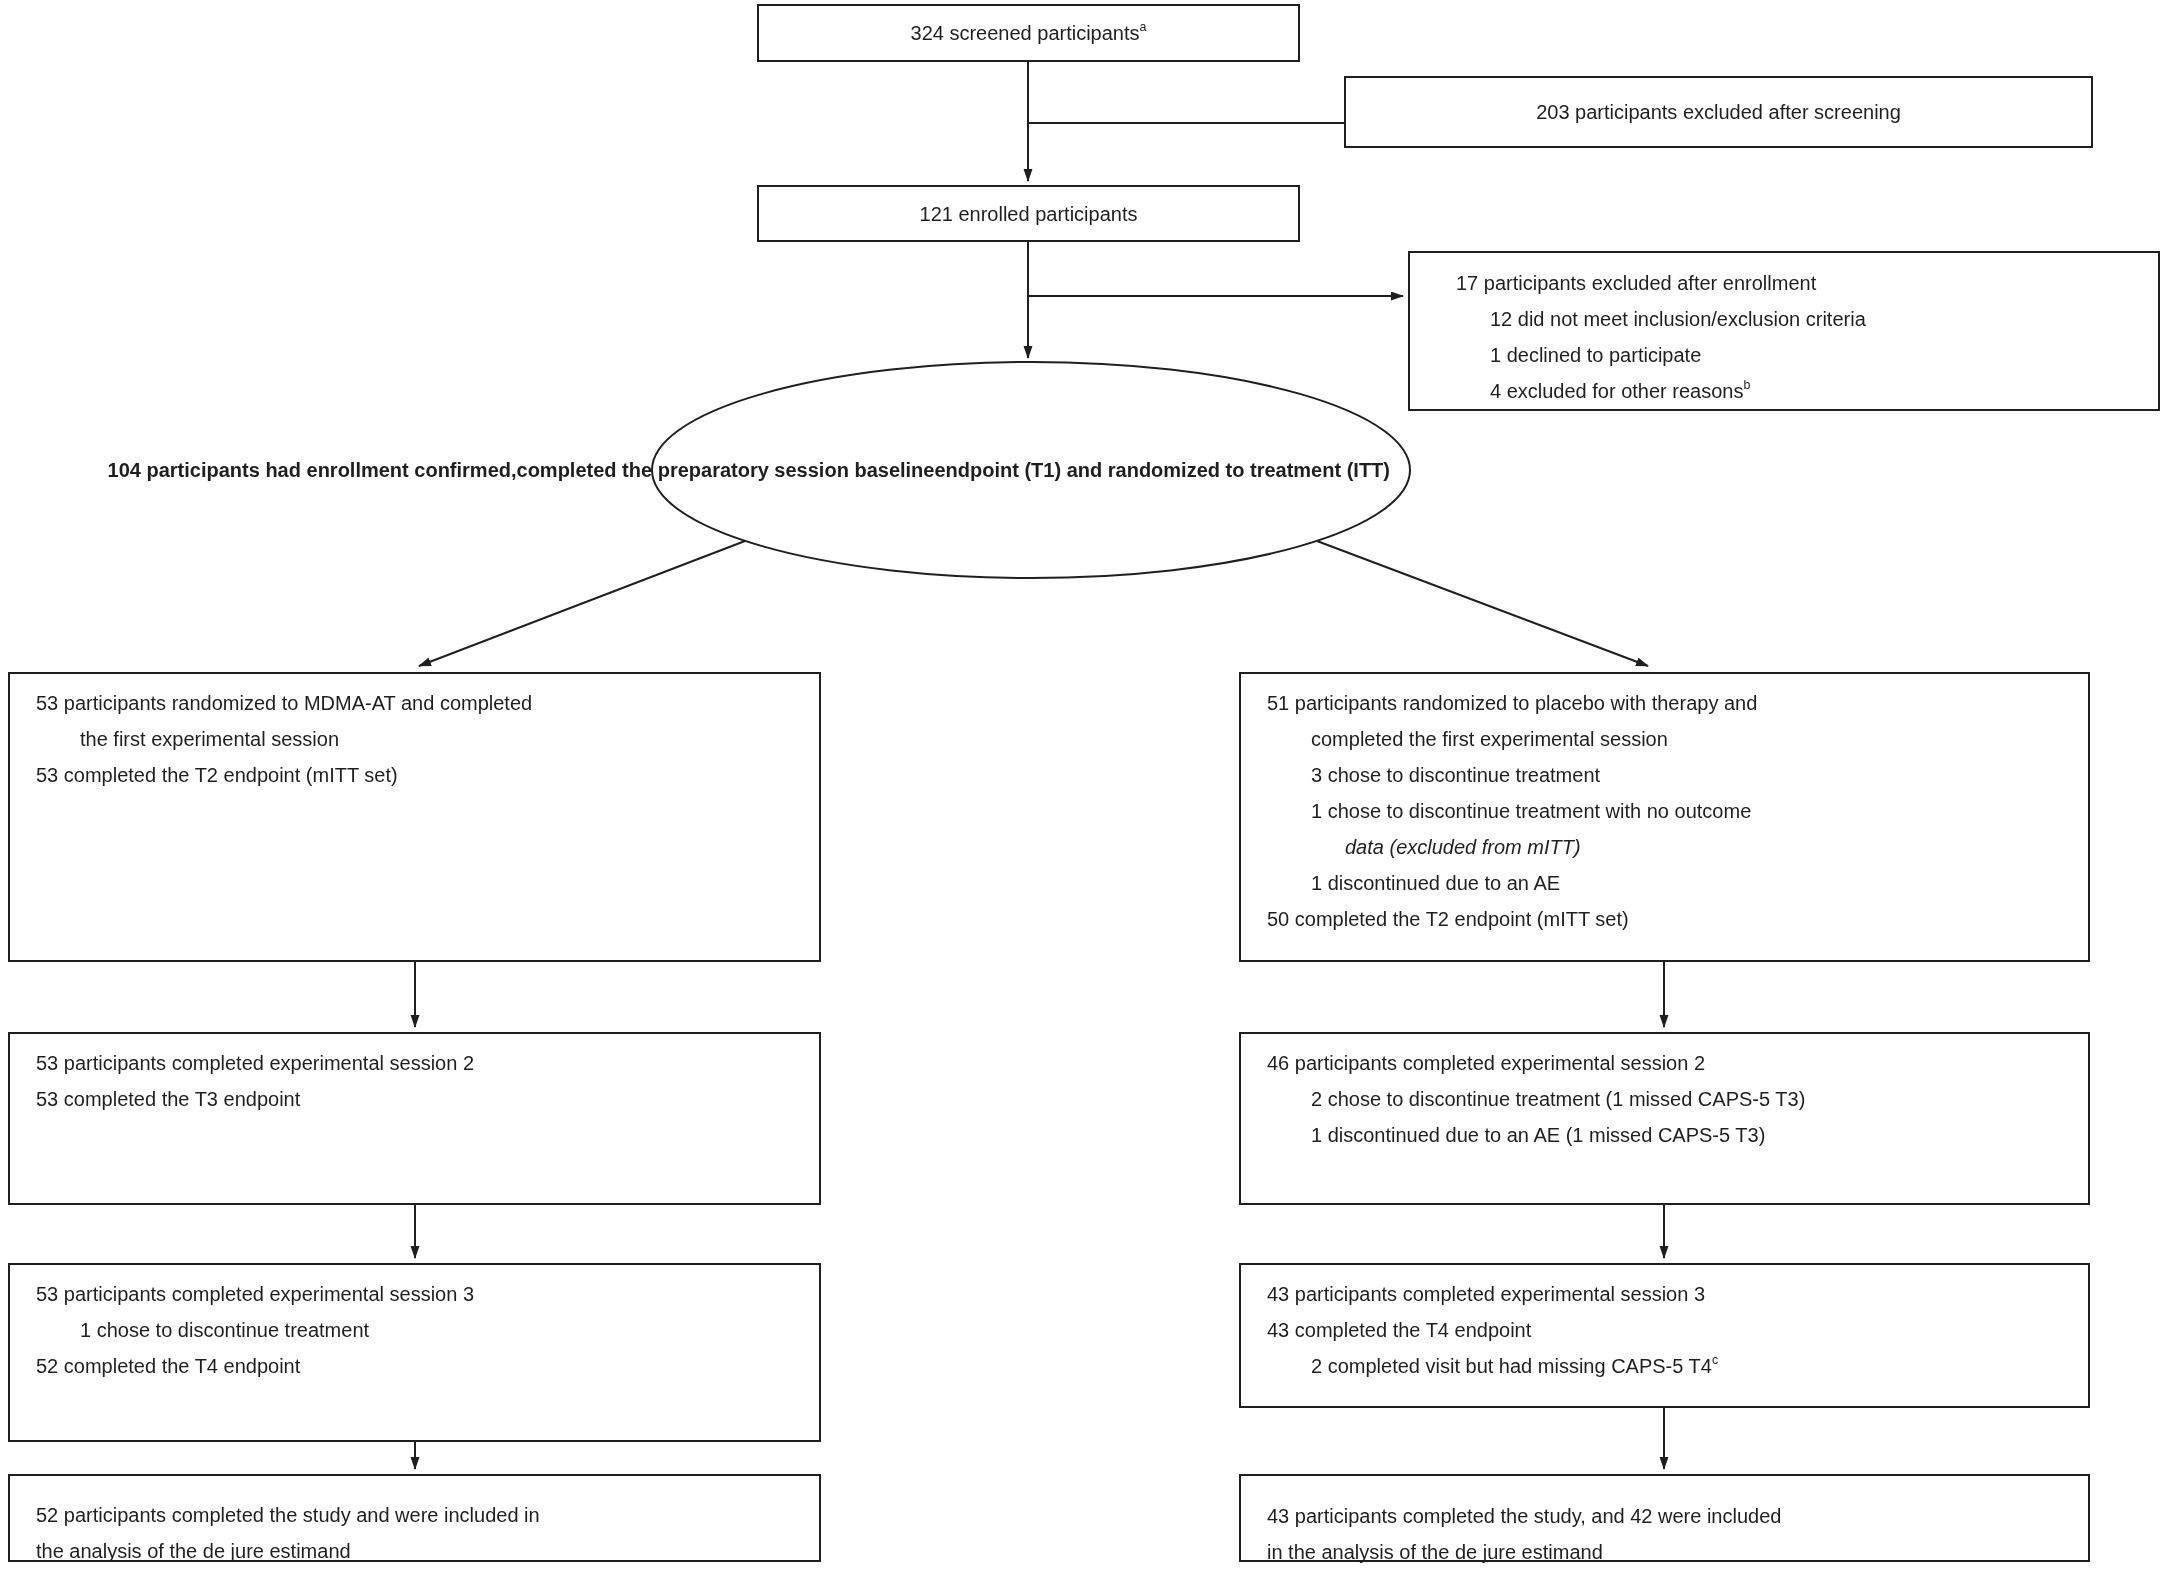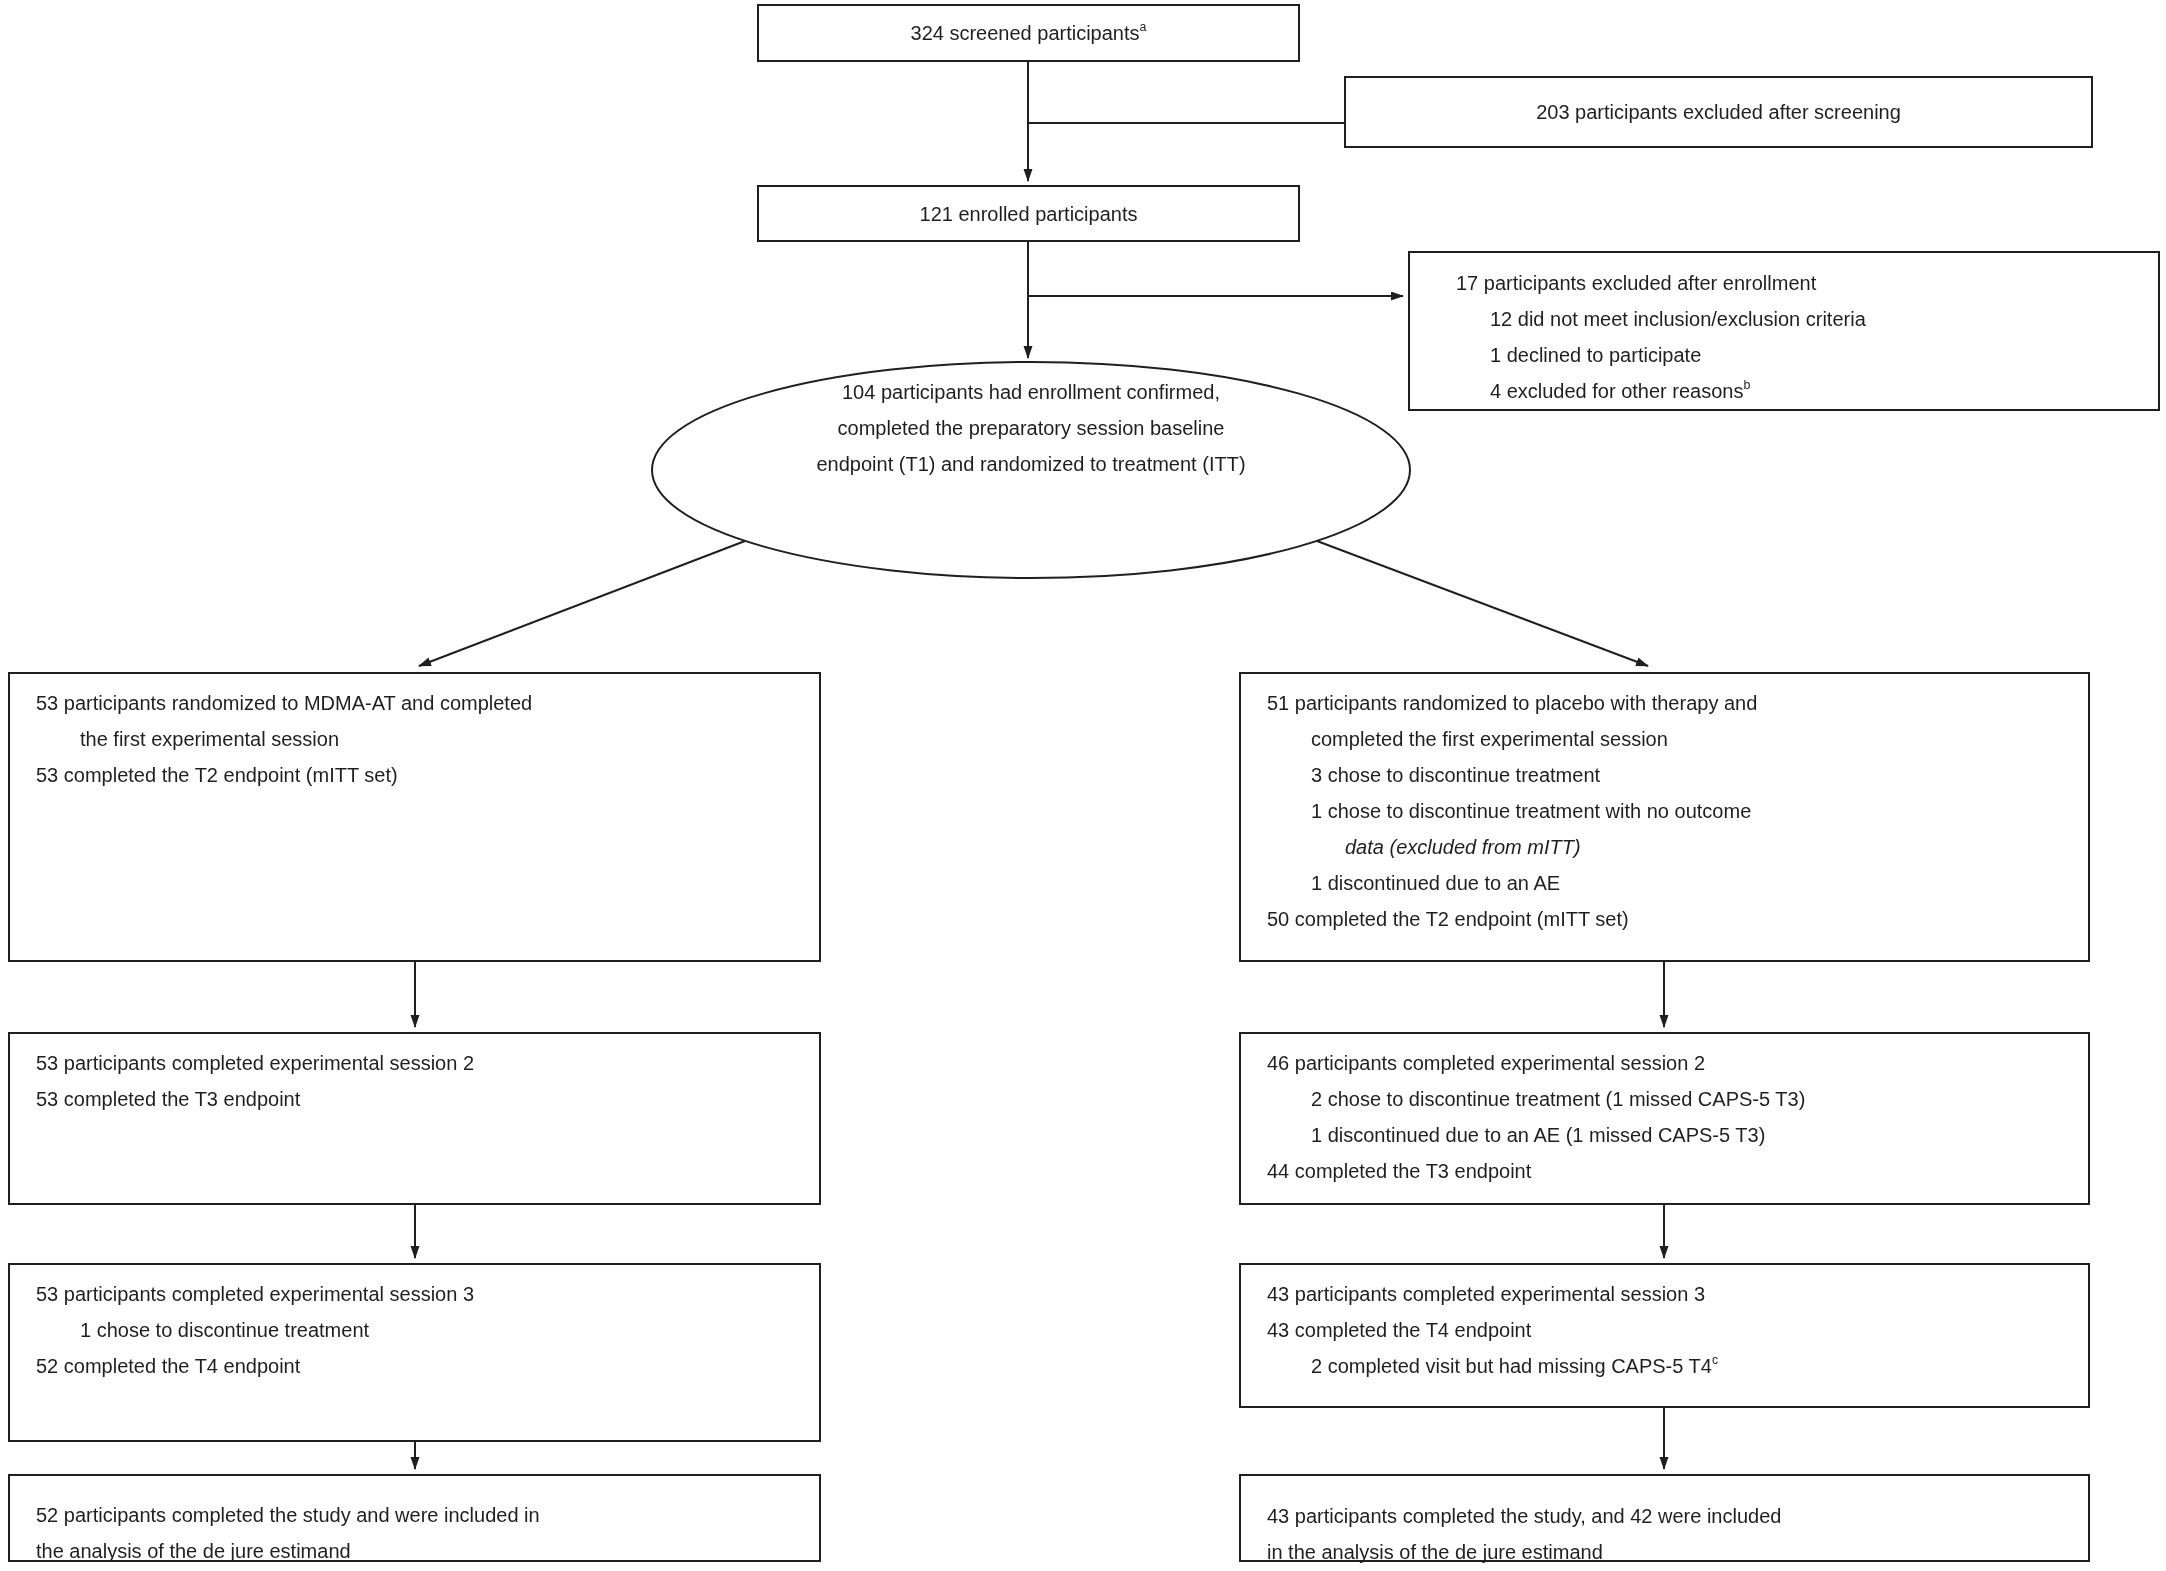--- a/index.html
+++ b/index.html
@@ -16,22 +16,23 @@
   .center{display:flex;align-items:center;justify-content:center;text-align:center;}
   .content{padding:11px 16px 8px 26px;}
   .tight{padding:12px 14px 8px 46px;}
   .tline{line-height:36px;white-space:nowrap;}
   .ind1{margin-left:44px;}
   .ind2{margin-left:78px;font-style:italic;}
   .tight .ind1{margin-left:34px;}
   sup{font-size:0.62em;line-height:0;vertical-align:9px;}
   .ellipse-label{
     position:absolute;left:672px;top:374px;width:718px;height:192px;
-    display:flex;flex-direction:column;align-items:center;justify-content:flex-start;
+    display:flex;align-items:center;justify-content:flex-end;
     text-align:center;
+    font-weight:bold;
   }
 </style>
 </head>
 <body>
 
 <div class="canvas">
 
   <svg class="connectors" viewBox="0 0 2166 1571">
     <defs>
       <marker id="arw" markerWidth="14" markerHeight="11" refX="12" refY="4.5" orient="auto" markerUnits="userSpaceOnUse">
@@ -96,21 +97,20 @@
 
   <div class="box content" style="left:8px;top:1032px;width:813px;height:173px">
     <div class="tline">53 participants completed experimental session 2</div>
     <div class="tline">53 completed the T3 endpoint</div>
   </div>
 
   <div class="box content" style="left:1239px;top:1032px;width:851px;height:173px">
     <div class="tline">46 participants completed experimental session 2</div>
     <div class="tline ind1">2 chose to discontinue treatment (1 missed CAPS-5 T3)</div>
     <div class="tline ind1">1 discontinued due to an AE (1 missed CAPS-5 T3)</div>
-    <div class="tline">44 completed the T3 endpoint</div>
   </div>
 
   <div class="box content" style="left:8px;top:1263px;width:813px;height:179px">
     <div class="tline">53 participants completed experimental session 3</div>
     <div class="tline ind1">1 chose to discontinue treatment</div>
     <div class="tline">52 completed the T4 endpoint</div>
   </div>
 
   <div class="box content" style="left:1239px;top:1263px;width:851px;height:145px">
     <div class="tline">43 participants completed experimental session 3</div>

